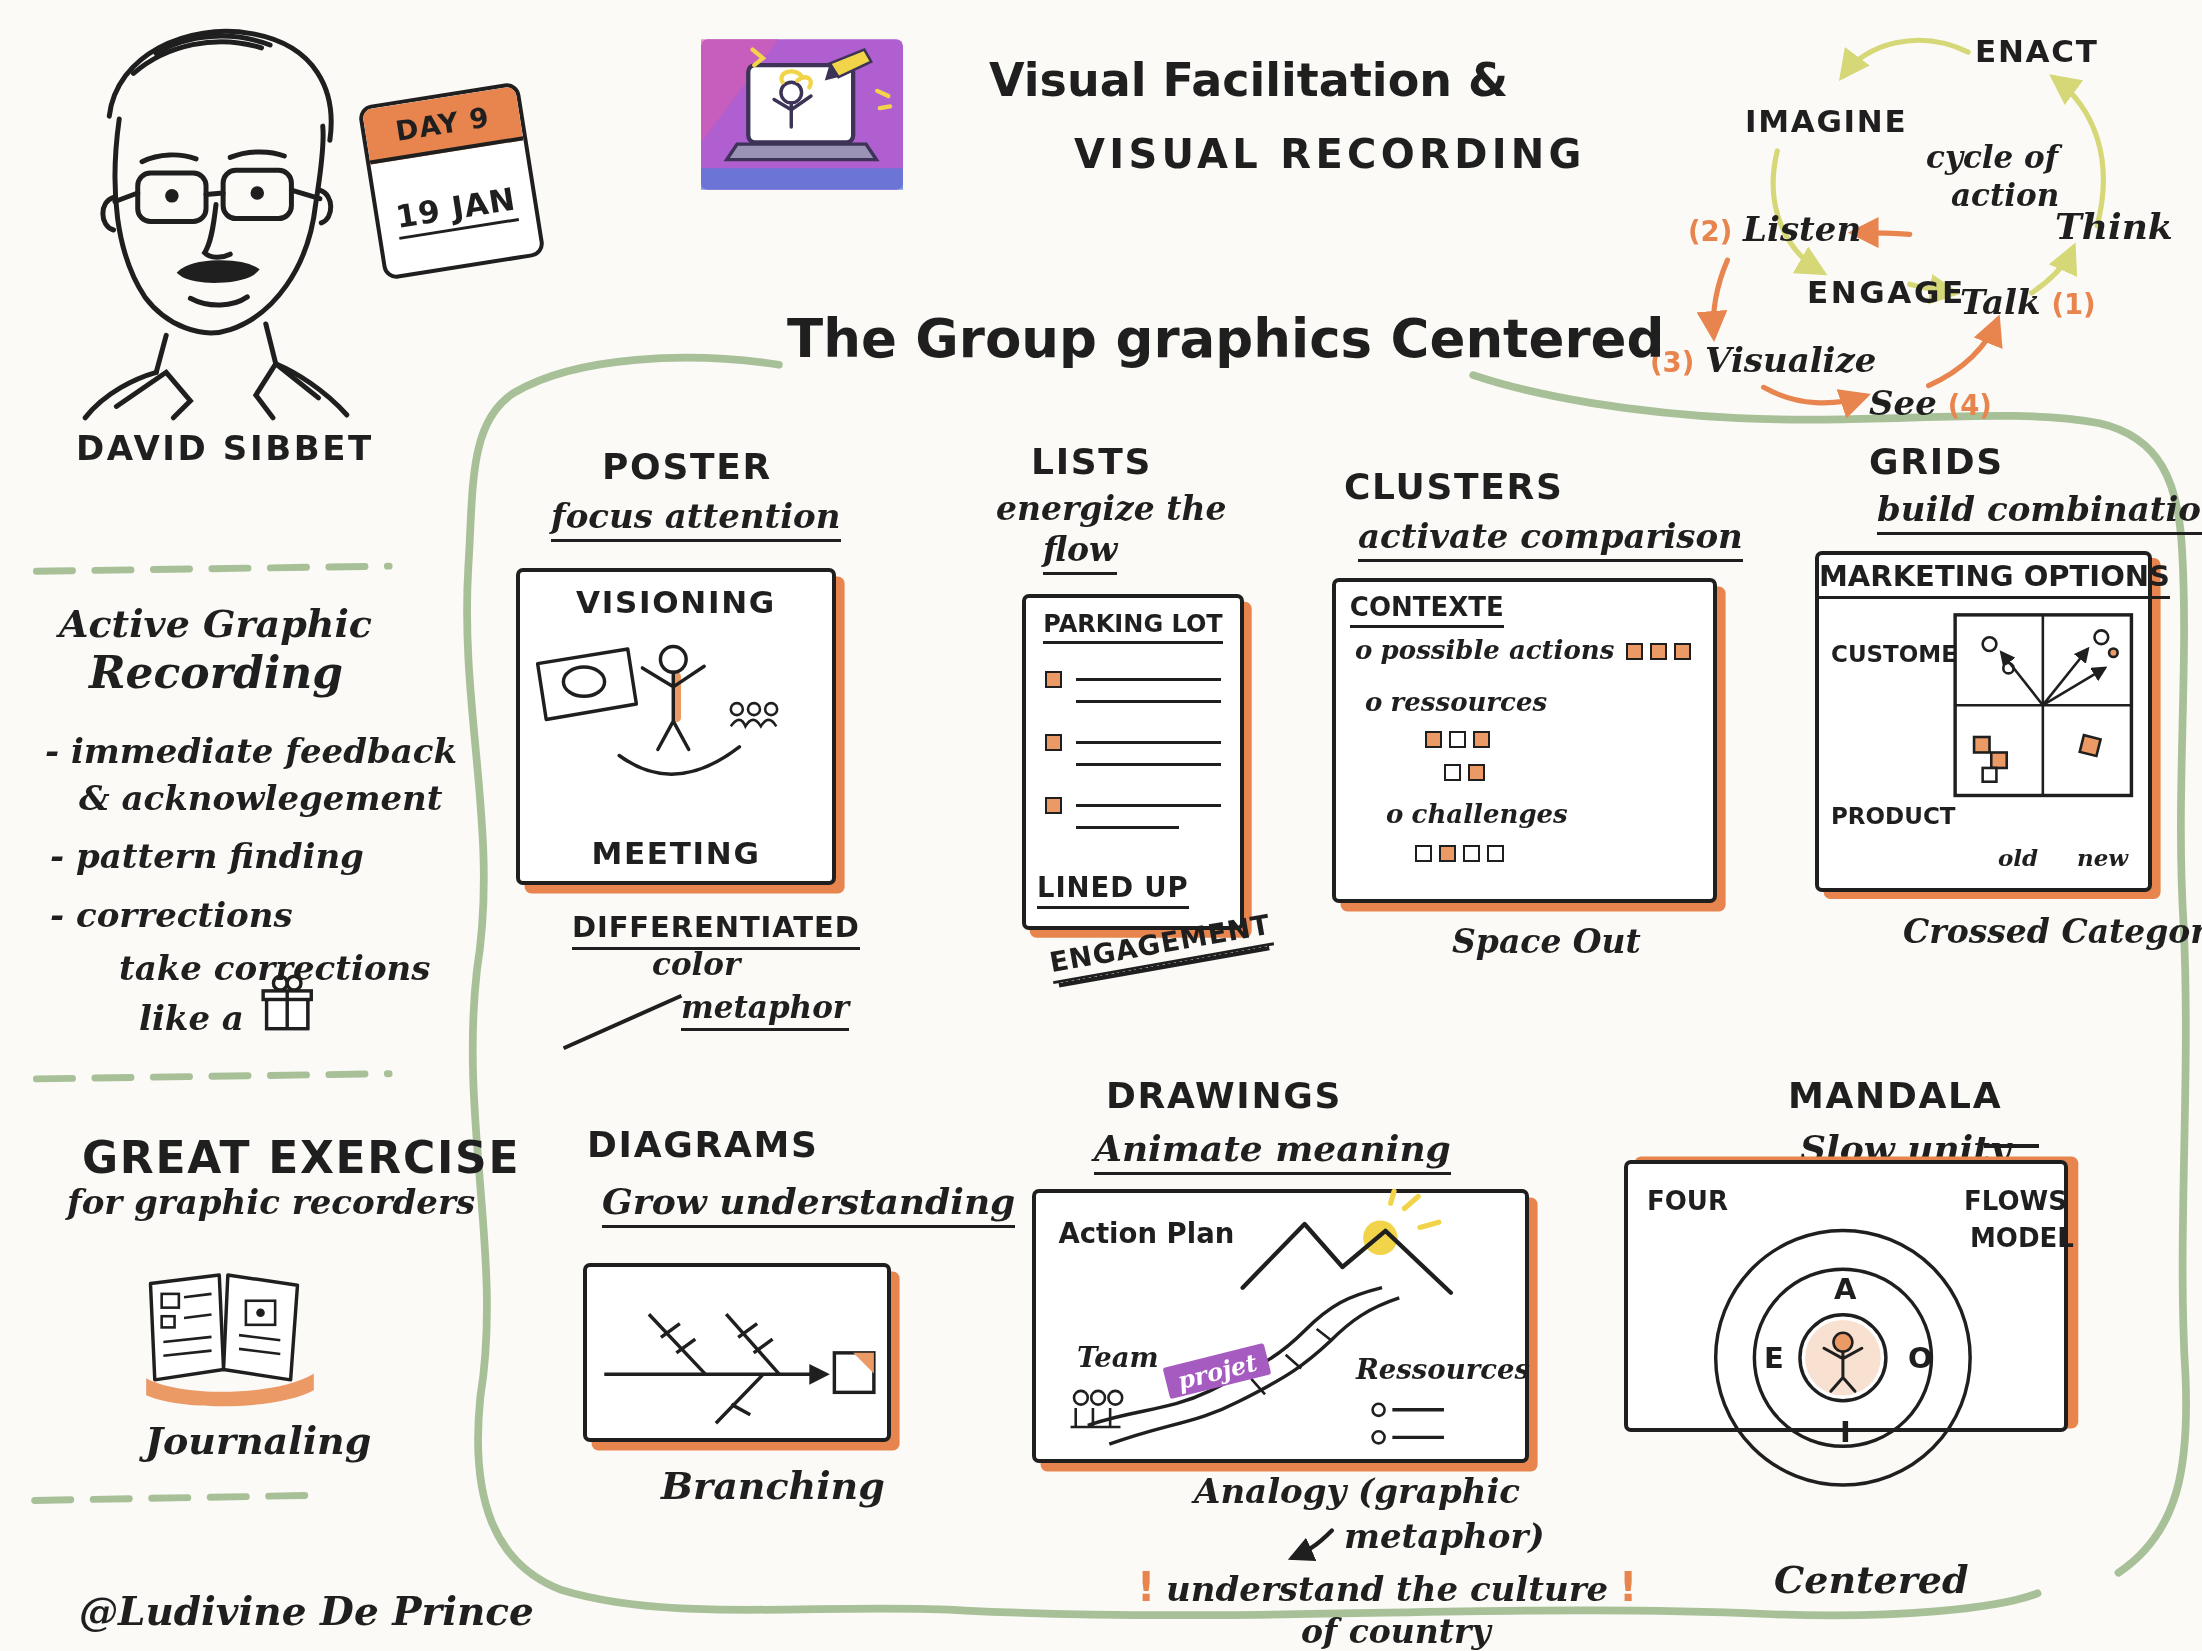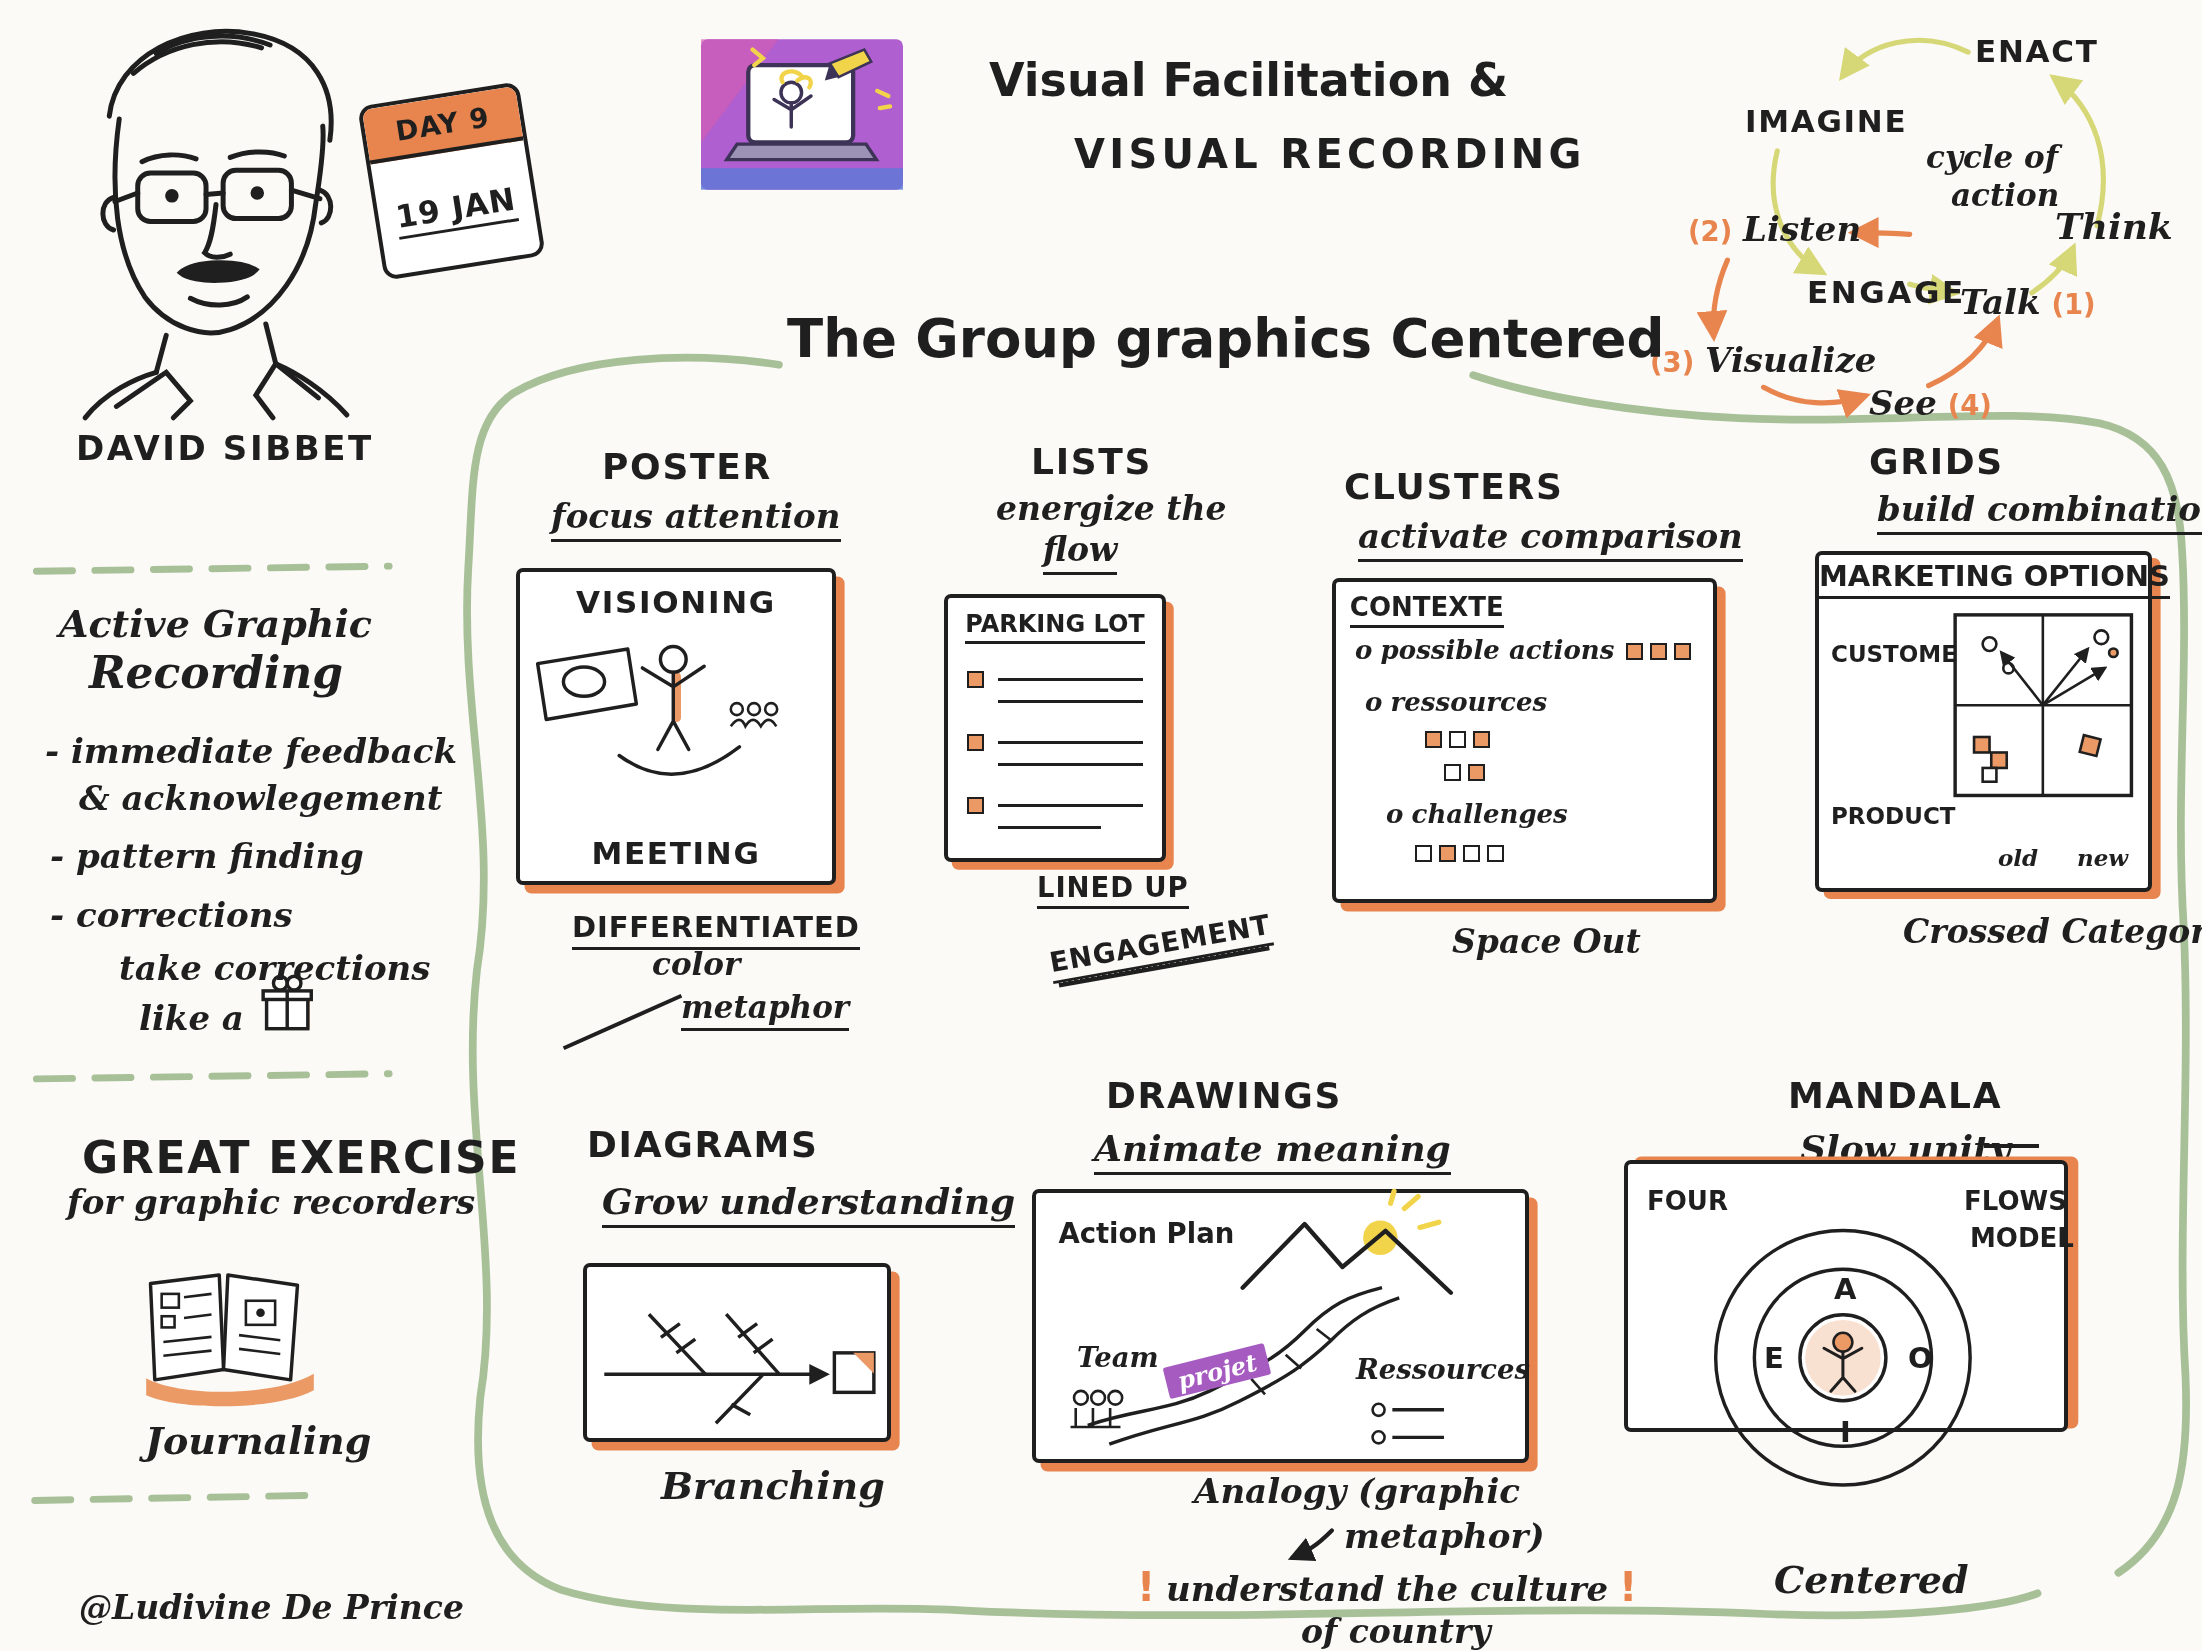--- a/index.html
+++ b/index.html
@@ -163,21 +163,21 @@
     <path d="M 25 40 L 105 30 L 110 140 L 30 152 Z" fill="#fff" stroke="#1f1f1f" stroke-width="4" stroke-linejoin="round"></path>
     <path d="M 115 30 L 196 42 L 188 152 L 110 140 Z" fill="#fff" stroke="#1f1f1f" stroke-width="4" stroke-linejoin="round"></path>
     <rect x="38" y="52" width="20" height="16" fill="none" stroke="#1f1f1f" stroke-width="3"></rect>
     <rect x="38" y="78" width="15" height="13" fill="none" stroke="#1f1f1f" stroke-width="3"></rect>
     <path d="M 64 56 L 96 52 M 64 80 L 96 76 M 40 108 L 96 102 M 40 124 L 96 118" stroke="#1f1f1f" stroke-width="3"></path>
     <rect x="136" y="60" width="34" height="28" fill="none" stroke="#1f1f1f" stroke-width="3"></rect>
     <circle cx="153" cy="74" r="5" fill="#1f1f1f"></circle>
     <path d="M 128 100 L 176 106 M 128 116 L 176 122" stroke="#1f1f1f" stroke-width="3"></path>
   </svg>
   <div class="abs script" style="left:145px;top:1418px;font-size:38px">Journaling</div>
-  <div class="abs script" style="left:79px;top:1588px;font-size:33px">@Ludivine De Prince</div>
+  <div class="abs script" style="left:79px;top:1588px;font-size:39px">@Ludivine De Prince</div>
 
   <div class="abs hand" style="left:602px;top:446px;font-size:36px;letter-spacing:1.7px">POSTER</div>
   <div class="abs script u" style="left:551px;top:496px;font-size:34px">focus attention</div>
   <div class="box" style="left:516px;top:568px;width:320px;height:317px">
     <div class="hand" style="text-align:center;margin-top:12px;font-size:31px;letter-spacing:1.7px">VISIONING</div>
     <svg style="left:0;top:53px" width="310" height="176" viewBox="0 0 360 205">
       <path d="M 20 45 L 125 28 L 135 92 L 30 110 Z" fill="#fff" stroke="#1f1f1f" stroke-width="4" stroke-linejoin="round"></path>
       <ellipse cx="74" cy="66" rx="24" ry="17" fill="none" stroke="#1f1f1f" stroke-width="4"></ellipse>
       <path d="M 182 60 L 182 108" stroke="#eb9a66" stroke-width="10" stroke-linecap="round"></path>
       <circle cx="178" cy="40" r="15" fill="#fff" stroke="#1f1f1f" stroke-width="4"></circle>
@@ -191,21 +191,21 @@
     <div class="hand" style="position:absolute;bottom:10.3px;width:100%;text-align:center;font-size:31px;letter-spacing:1.7px">MEETING</div>
   </div>
   <div class="abs hand u" style="left:572px;top:910px;font-size:29px;letter-spacing:0.9px">DIFFERENTIATED</div>
   <div class="abs" style="left:558px;top:1020px;width:129px;border-top:4.3px solid #1f1f1f;transform:rotate(-24deg)"></div>
   <div class="abs script" style="left:652px;top:946px;font-size:31px">color</div>
   <div class="abs script u" style="left:681px;top:989px;font-size:31px">metaphor</div>
 
   <div class="abs hand" style="left:1031px;top:441px;font-size:36px;letter-spacing:1.7px">LISTS</div>
   <div class="abs script" style="left:996px;top:489px;font-size:33px">energize the</div>
   <div class="abs script u" style="left:1043px;top:530px;font-size:33px">flow</div>
-  <div class="box" style="left:944px;top:594px;width:222px;height:268px;box-shadow:7.7px 7.7px 0 0 #e8854e">
+  <div class="box" style="left:1022px;top:594px;width:222px;height:336px;box-shadow:7.7px 7.7px 0 0 #e8854e">
     <div class="hand u" style="text-align:center;margin:12px auto 0;font-size:24px;width:max-content">PARKING LOT</div>
     <div class="lrow" style="top:73px">
         <span class="sq o"></span>
         <div>
           <div class="line" style="width:145px;margin-top:6.9px"></div>
           <div class="line" style="width:145px;margin-top:19px"></div>
         </div>
       </div>
     <div class="lrow" style="top:136px">
         <span class="sq o"></span>

